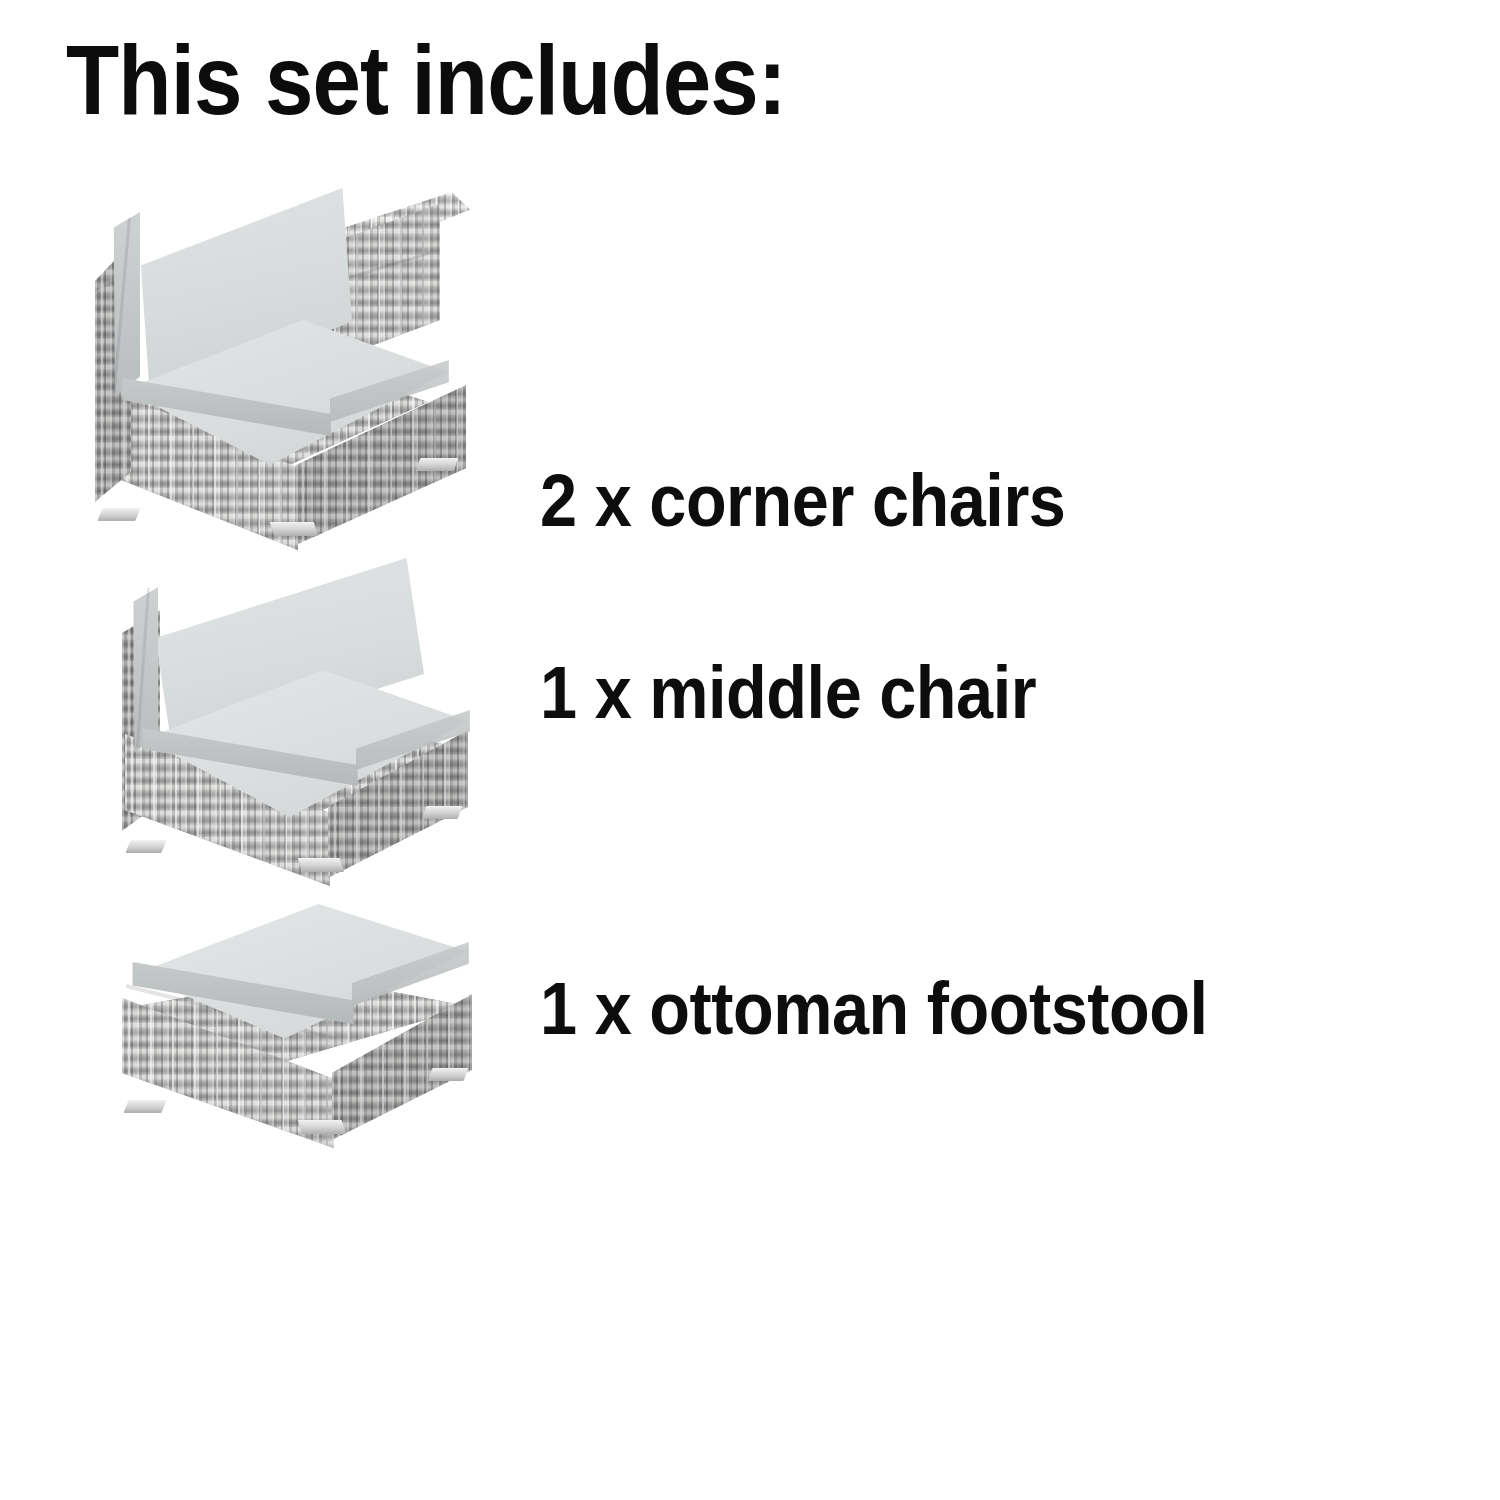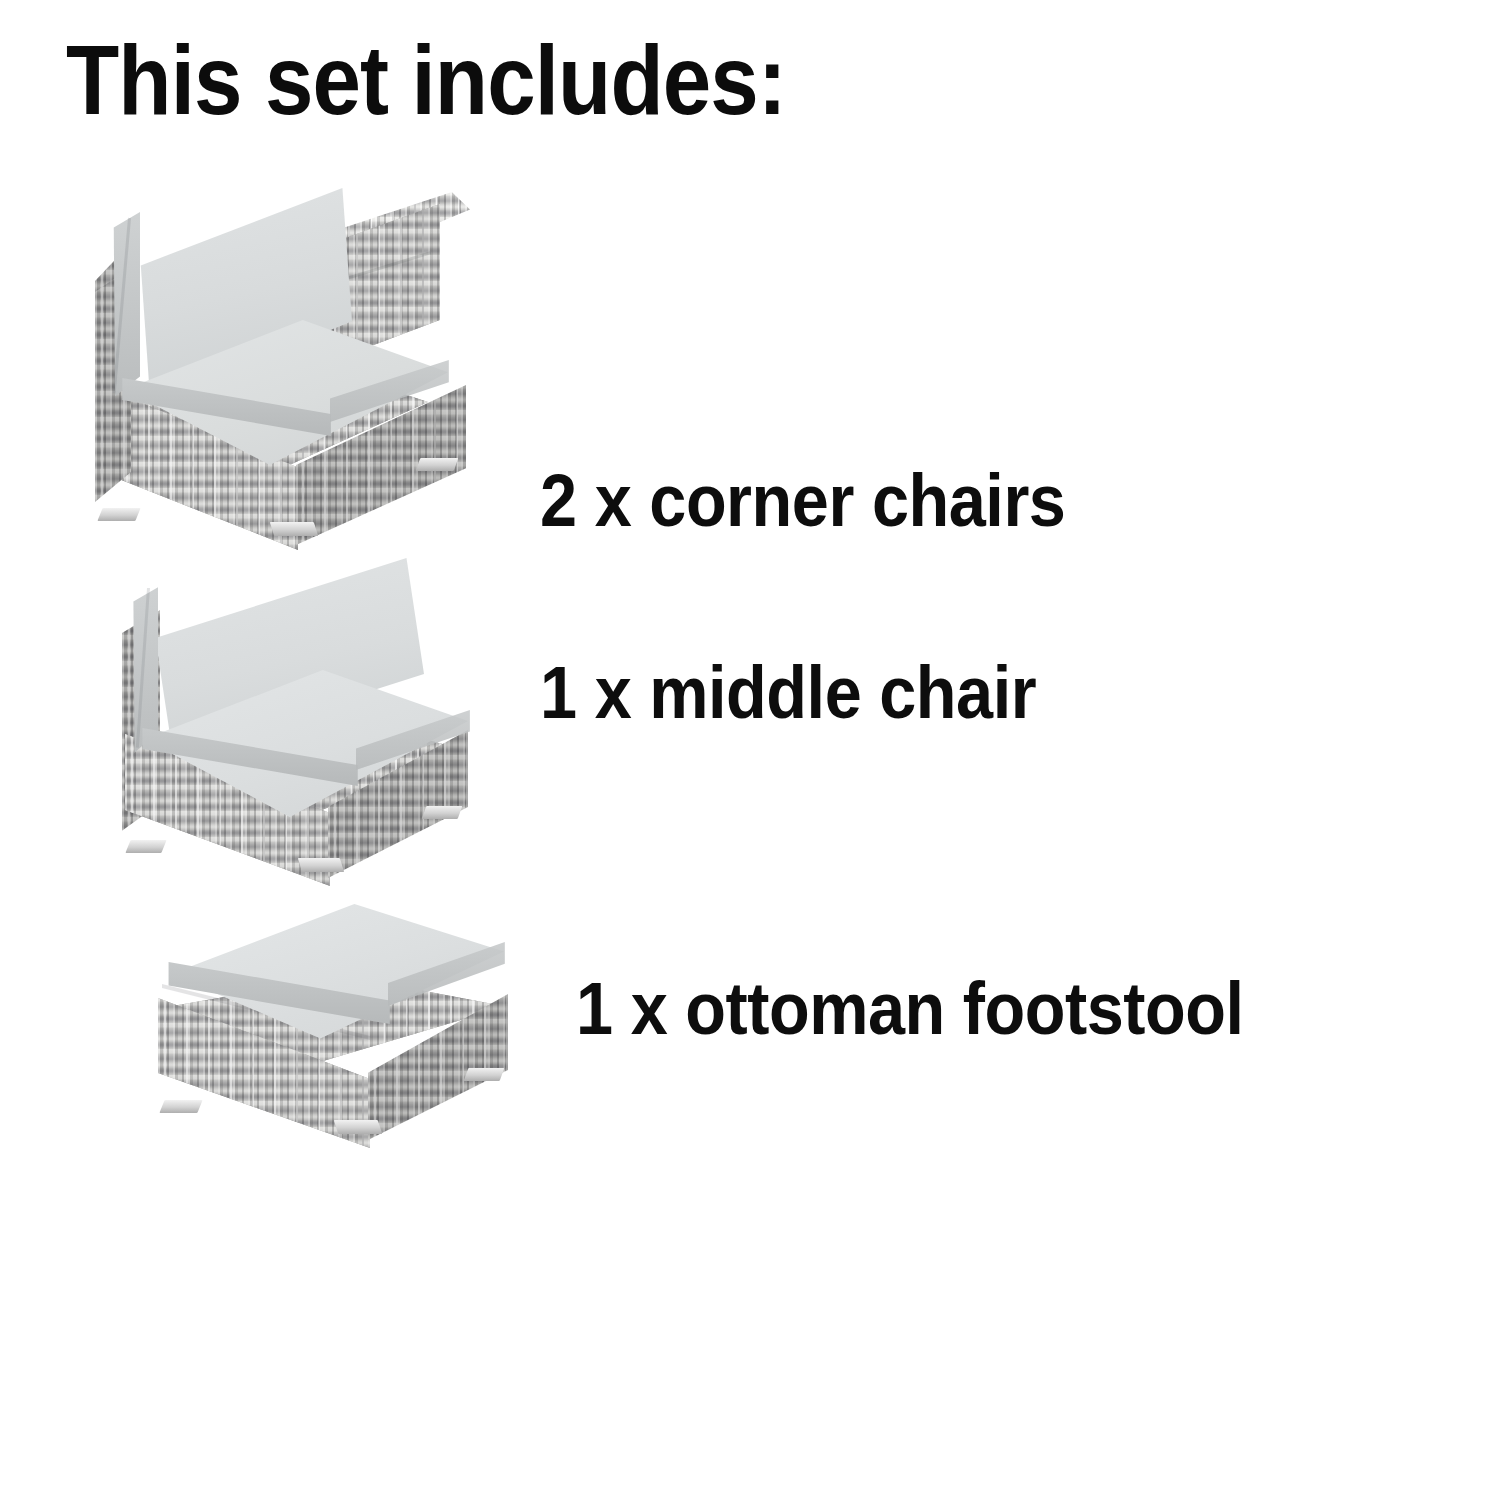--- a/index.html
+++ b/index.html
@@ -31,21 +31,21 @@
   }
 
   
   .item-row {
     position: absolute;
     left: 0;
     width: 1328px;
   }
   #row-corner  { top: 170px;  height: 375px; }
   #row-middle  { top: 552px;  height: 330px; }
-  #row-ottoman { top: 898px;  height: 260px; margin-left: 36px; }
+  #row-ottoman { top: 898px;  height: 260px; }
 
   .item-label {
     position: absolute;
     left: 540px;
     font-size: 74px;
     font-weight: bold;
     color: #0d0d0d;
     white-space: nowrap;
     transform: scaleX(0.9);
     transform-origin: left center;

